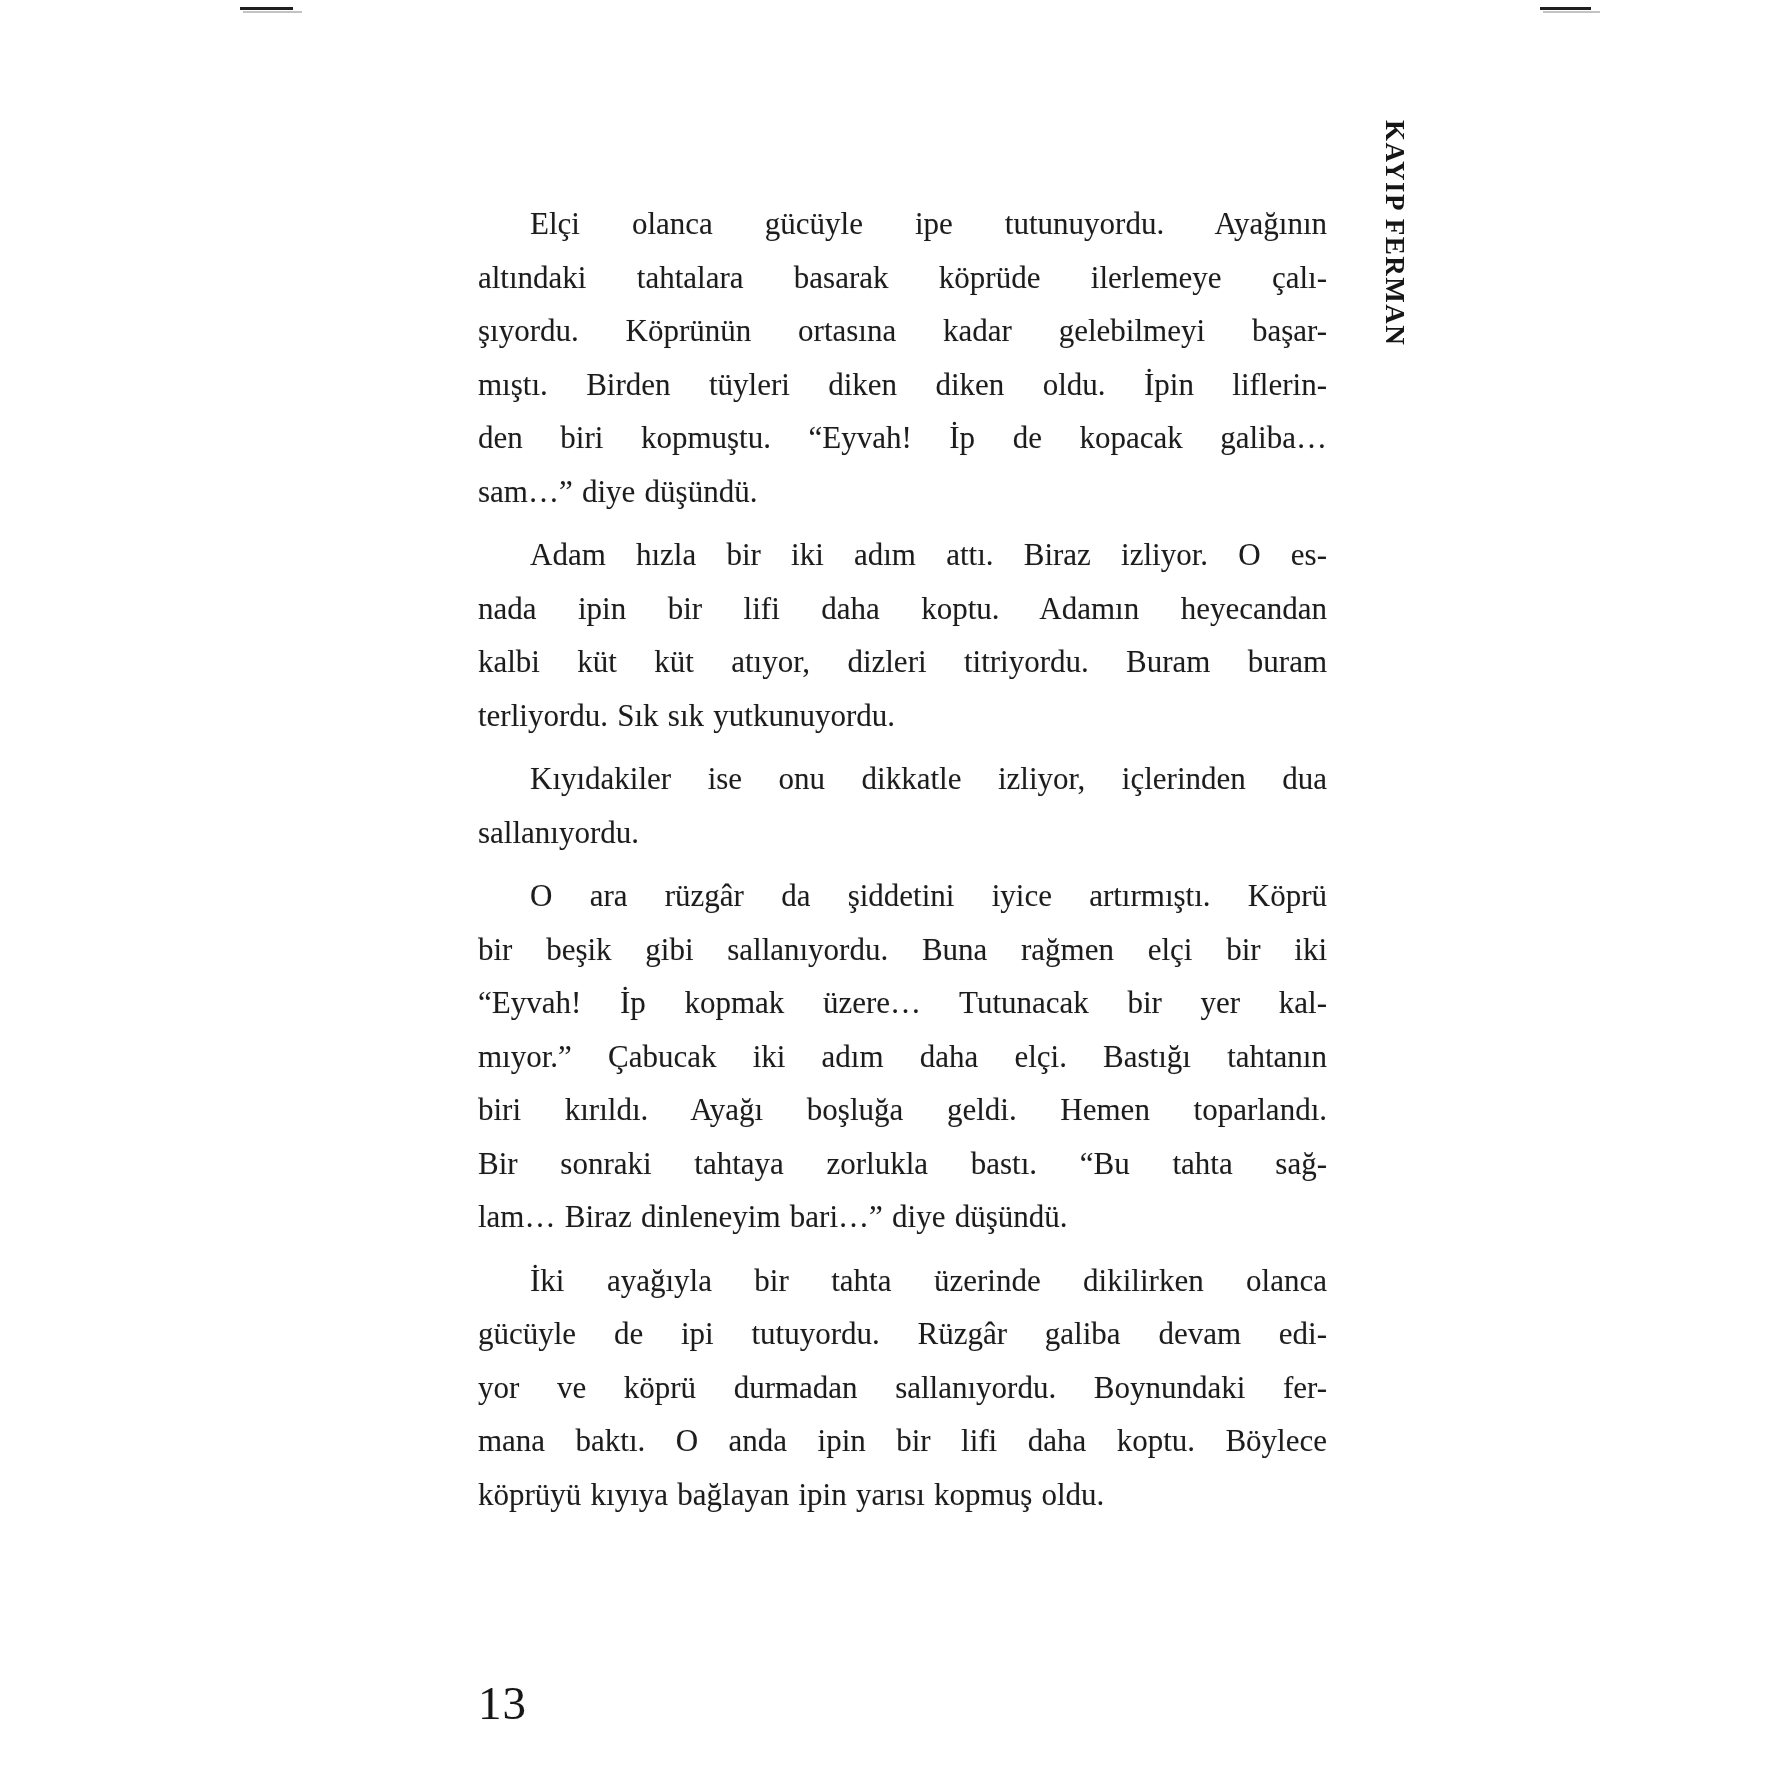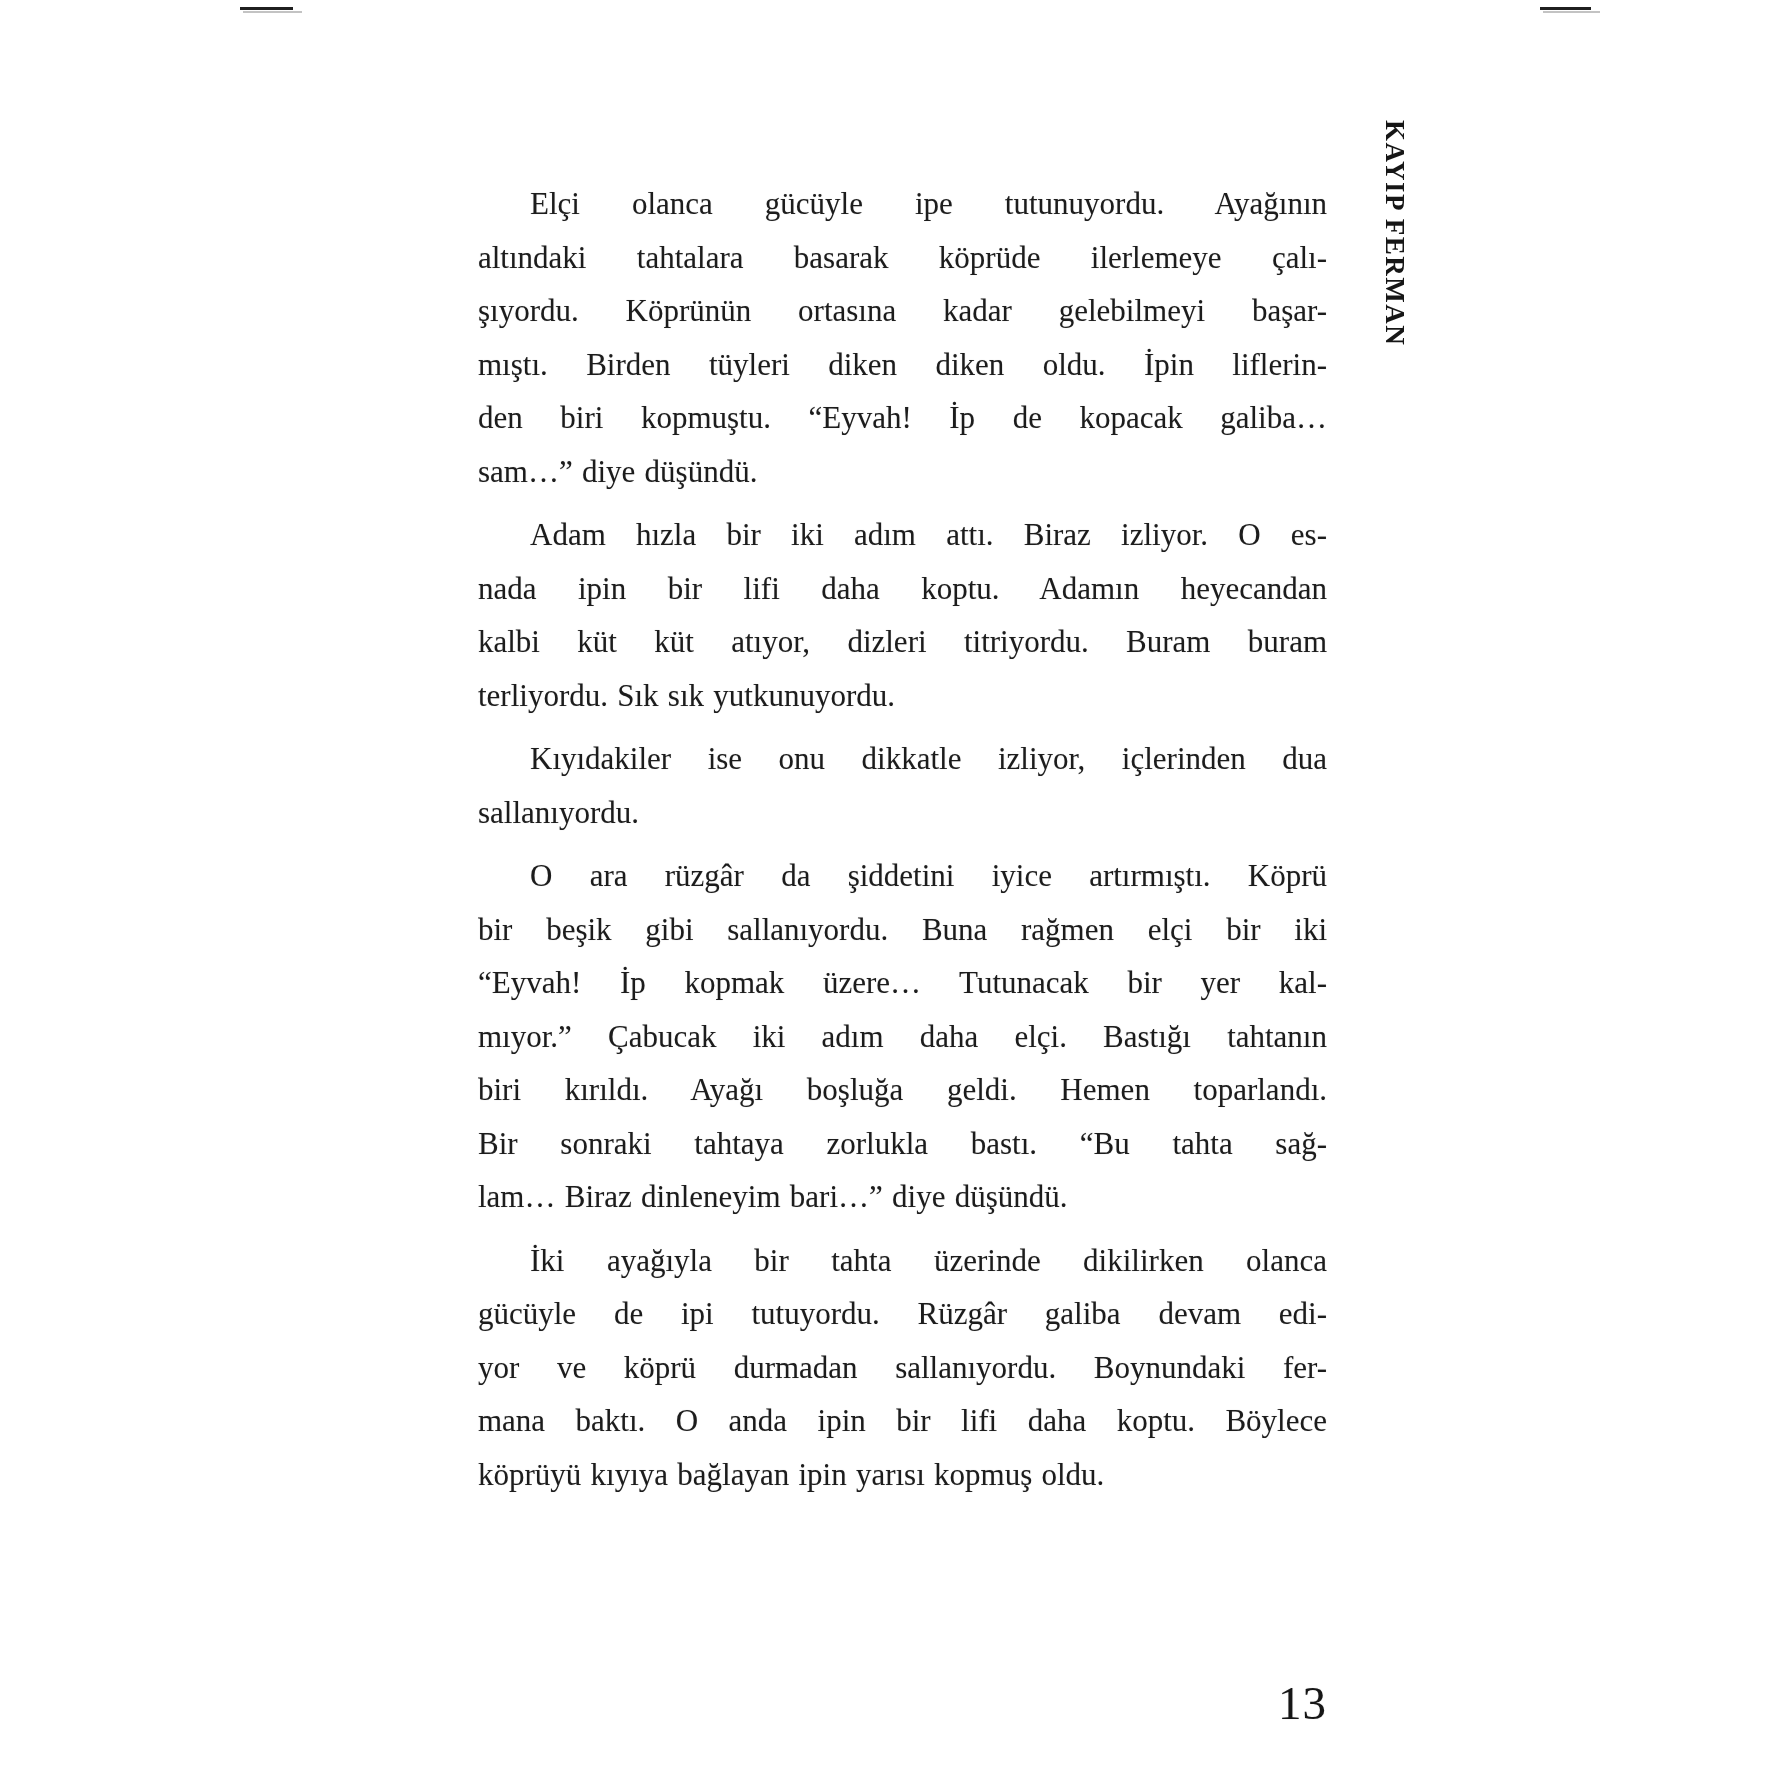--- a/index.html
+++ b/index.html
@@ -47,21 +47,21 @@
     font-size: 27px;
     font-weight: bold;
     letter-spacing: 1.5px;
     color: #161616;
   }
 
   
   .body-text {
     position: absolute;
     left: 478px;
-    top: 177px;
+    top: 197px;
     width: 849px;
     font-size: 31px;
     line-height: 53.5px;
     word-spacing: 1.5px;
     text-shadow: 0 0 1px rgba(40,40,40,0.22);
   }
   .para { margin: 0 0 10px 0; }
   .para:last-child { margin-bottom: 0; }
   .line {
     text-align: justify;
@@ -69,21 +69,21 @@
   }
   .line.first { text-indent: 52px; }
   .line.last  { text-align-last: left; }
 
   
   .page-number {
     position: absolute;
     left: 478px;
     width: 849px;
     top: 1680px;
-    text-align: right;
+    text-align: left;
     font-size: 47px;
     line-height: 47px;
     letter-spacing: 1px;
     color: #161616;
     text-shadow: 0 0 1px rgba(40,40,40,0.22);
   }
 </style>
 </head>
 <body>
 

